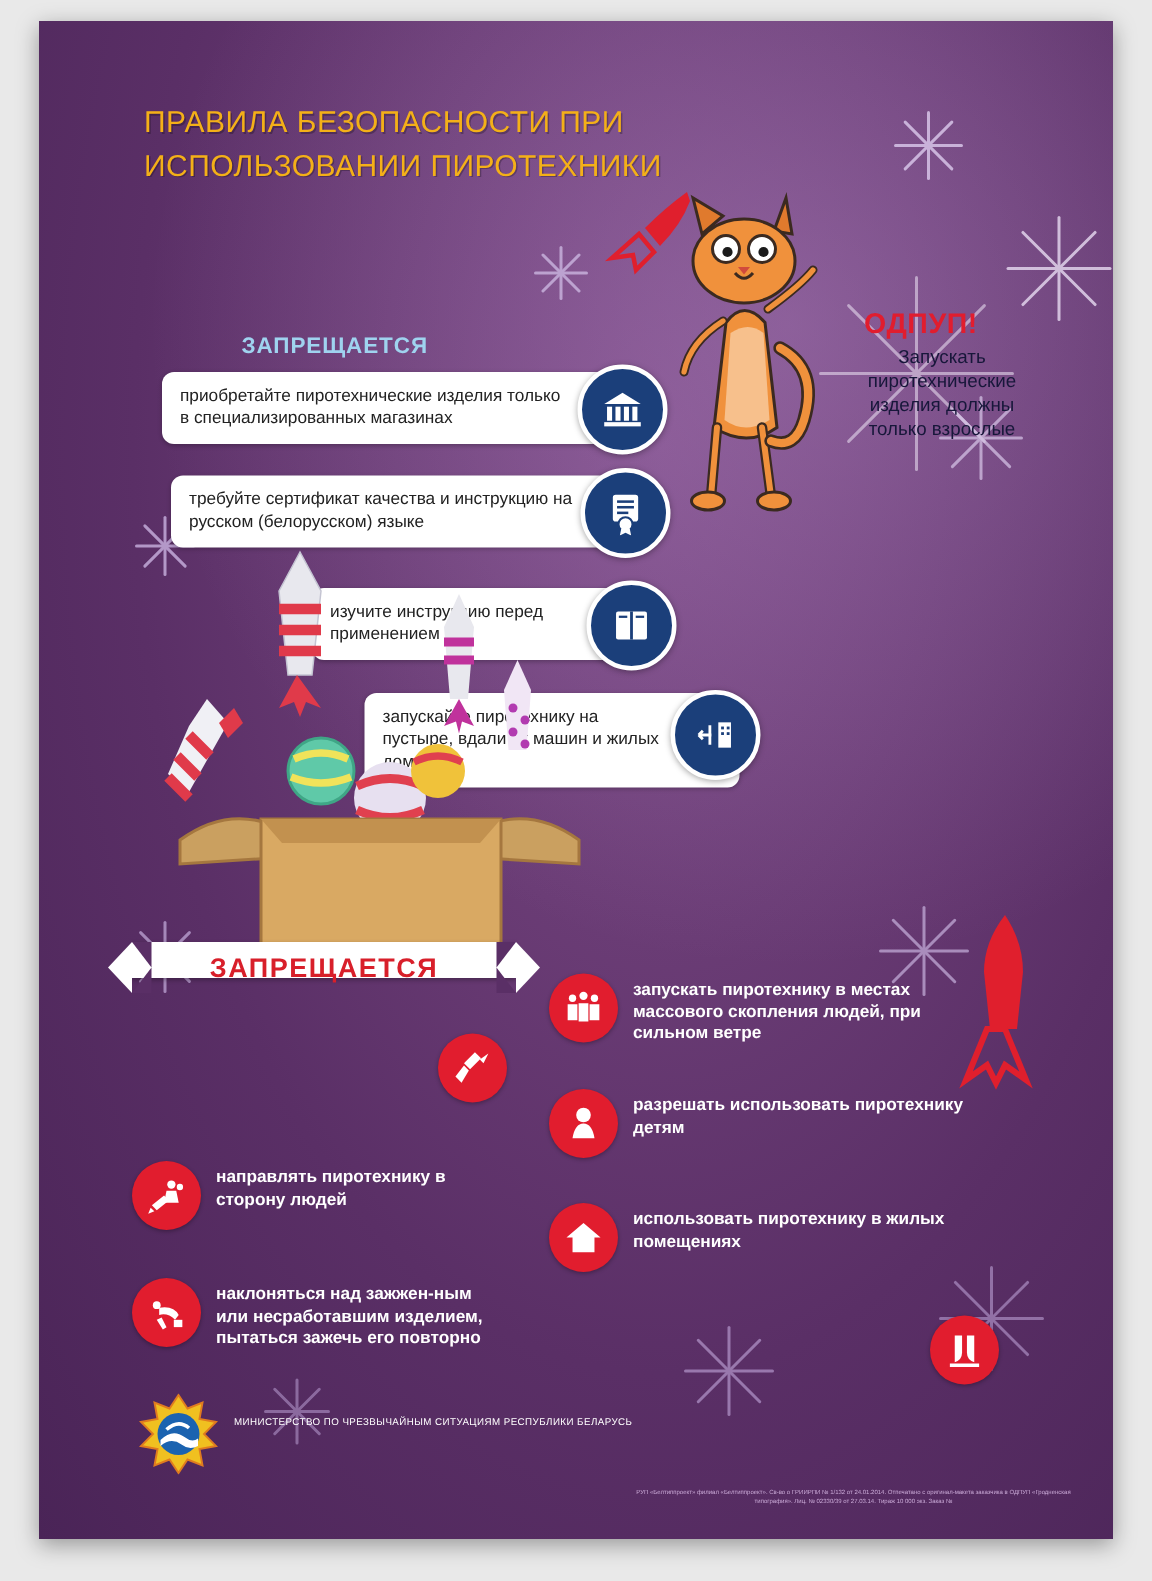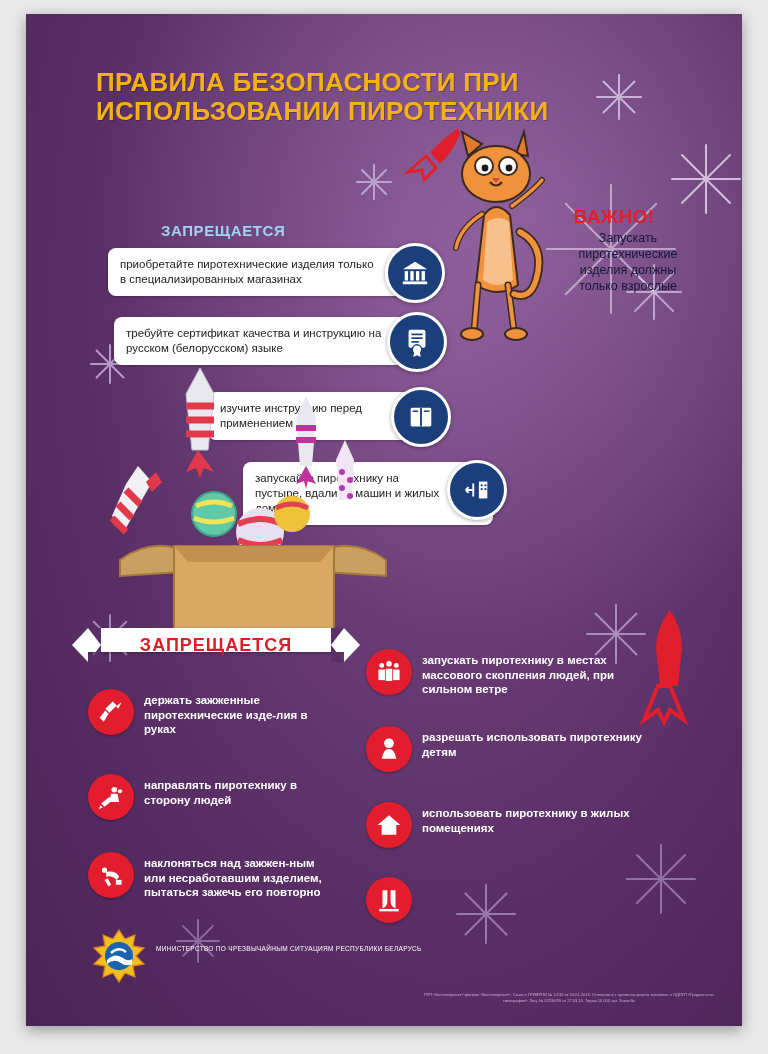--- a/index.html
+++ b/index.html
@@ -15,21 +15,21 @@
   .spark{position:absolute;pointer-events:none;}
   .spark i{position:absolute;left:50%;top:50%;display:block;background:currentColor;
            transform-origin:50% 50%;border-radius:1px;}
   .spark i.a{width:100%;height:2px;margin-left:-50%;margin-top:-1px;}
   .spark i.b{width:2px;height:100%;margin-top:-50%;margin-left:-1px;}
   .spark i.c{width:100%;height:2px;margin-left:-50%;margin-top:-1px;transform:rotate(45deg);}
   .spark i.d{width:100%;height:2px;margin-left:-50%;margin-top:-1px;transform:rotate(-45deg);}
 
   
   .title{position:absolute;left:70px;top:54px;width:470px;color:#f4b018;
-         font-size:26px;line-height:29px;font-weight:bold;letter-spacing:.3px;
+         font-size:20px;line-height:29px;font-weight:normal;letter-spacing:.3px;
          text-shadow:1px 1px 0 rgba(0,0,0,.25);}
 
   .rec-head{position:absolute;left:135px;top:208px;color:#9fd3ef;font-size:15px;font-weight:bold;letter-spacing:.6px;}
 
   
   .rec{position:absolute;}
   .rec .bubble{position:absolute;left:0;top:0;background:#fff;border-radius:8px;
                padding:9px 48px 9px 12px;font-size:11.5px;line-height:15px;color:#222;box-shadow:0 1px 3px rgba(0,0,0,.25);margin-left:20px;}
   .rec .circle{position:absolute;width:54px;height:54px;border-radius:50%;background:#1b3f7a;
                border:3px solid #fff;box-shadow:0 1px 4px rgba(0,0,0,.35);
@@ -46,21 +46,21 @@
           box-shadow:0 1px 3px rgba(0,0,0,.3);}
   .banner .lbl{position:absolute;left:0;right:0;top:7px;text-align:center;color:#d81f2a;
                font-size:18px;font-weight:bold;letter-spacing:1px;}
   .banner .tail{position:absolute;top:0;width:0;height:0;}
   .banner .tl{left:-16px;border-top:17px solid transparent;border-bottom:17px solid transparent;border-right:16px solid #fff;}
   .banner .tr{right:-16px;border-top:17px solid transparent;border-bottom:17px solid transparent;border-left:16px solid #fff;}
   .banner .notch-l{position:absolute;left:0;top:0;width:0;height:0;border-top:17px solid #5a2f66;border-bottom:17px solid #5a2f66;border-left:13px solid transparent;}
   .banner .notch-r{position:absolute;right:0;top:0;width:0;height:0;border-top:17px solid #5a2f66;border-bottom:17px solid #5a2f66;border-right:13px solid transparent;}
 
   
-  .fb{position:absolute;display:flex;align-items:flex-start;}
+  .fb{position:absolute;display:flex;align-items:flex-start;justify-content:flex-end;}
   .fb .ic{width:46px;height:46px;border-radius:50%;background:#e11d2e;flex:0 0 46px;
           display:flex;align-items:center;justify-content:center;box-shadow:0 1px 3px rgba(0,0,0,.3);}
   .fb .ic svg{width:26px;height:26px;fill:#fff;}
   .fb .tx{margin-left:10px;color:#fff;font-size:11.5px;line-height:14.5px;font-weight:bold;padding-top:4px;}
 
   
   .logo{position:absolute;left:66px;top:915px;width:54px;height:54px;}
   .ministry{position:absolute;left:130px;top:930px;color:#fff;font-size:6.5px;line-height:9px;letter-spacing:.3px;}
   .imprint{position:absolute;left:398px;top:978px;width:290px;color:#c9a9d6;font-size:4px;line-height:6px;text-align:center;}
 
@@ -170,21 +170,21 @@
         <path d="M84 163 l6 46" stroke="#3b2a20" stroke-width="7" stroke-linecap="round" fill="none"></path>
         <path d="M84 163 l6 46" stroke="#f0913c" stroke-width="4" stroke-linecap="round" fill="none"></path>
         <ellipse cx="48" cy="212" rx="11" ry="6" fill="#f0913c" stroke="#3b2a20" stroke-width="2"></ellipse>
         <ellipse cx="92" cy="212" rx="11" ry="6" fill="#f0913c" stroke="#3b2a20" stroke-width="2"></ellipse>
         <path d="M96 110 q26 14 16 48 q-6 20 -22 14" fill="none" stroke="#3b2a20" stroke-width="9" stroke-linecap="round"></path>
         <path d="M96 110 q26 14 16 48 q-6 20 -22 14" fill="none" stroke="#f0913c" stroke-width="5.5" stroke-linecap="round"></path>
       </g>
     </svg>
 
     <div class="important">
-      <div class="big">ВАЖНО!</div>
+      <div class="big">ОДПУП!</div>
       <div class="txt">Запускать пиротехнические изделия должны только взрослые</div>
     </div>
 
     <div class="rec-head">ЗАПРЕЩАЕТСЯ</div>
 
     <div class="rec" style="left:62px;top:234px;width:350px;">
       <div class="bubble" style="width:262px">приобретайте пиротехнические изделия только в специализированных  магазинах</div>
       <div class="circle" style="left:297px;top:-5px">
         <svg viewBox="0 0 32 32">
             <path d="M3 12 L16 4 L29 12 Z" fill="#fff"></path>
@@ -294,21 +294,20 @@
     </div>
 
     <div class="fb" style="left:62px;top:675px;width:250px">
       <div class="ic">
         <svg viewBox="0 0 32 32">
             <path d="M18 3 l5 5 -9 9 -5 -5z" fill="#fff"></path>
             <path d="M9 14 l4 4 -6 10 -5 -5z" fill="#fff"></path>
             <path d="M22 9 l7 -5 -4 8z" fill="#fff"></path>
           </svg>
       </div>
-      <div class="tx">держать зажженные пиротехнические изде-лия в руках</div>
     </div>
     <div class="fb" style="left:62px;top:760px;width:250px">
       <div class="ic">
         <svg viewBox="0 0 32 32">
             <circle cx="20" cy="7" r="3.4" fill="#fff"></circle>
             <path d="M16 12 h8 l2 10 h-12z" fill="#fff"></path>
             <circle cx="27" cy="9" r="2.6" fill="#fff"></circle>
             <path d="M4 24 l10 -8 4 4 -10 8z" fill="#fff"></path>
             <path d="M3 26 l-2 5 5 -2z" fill="#fff"></path>
           </svg>

